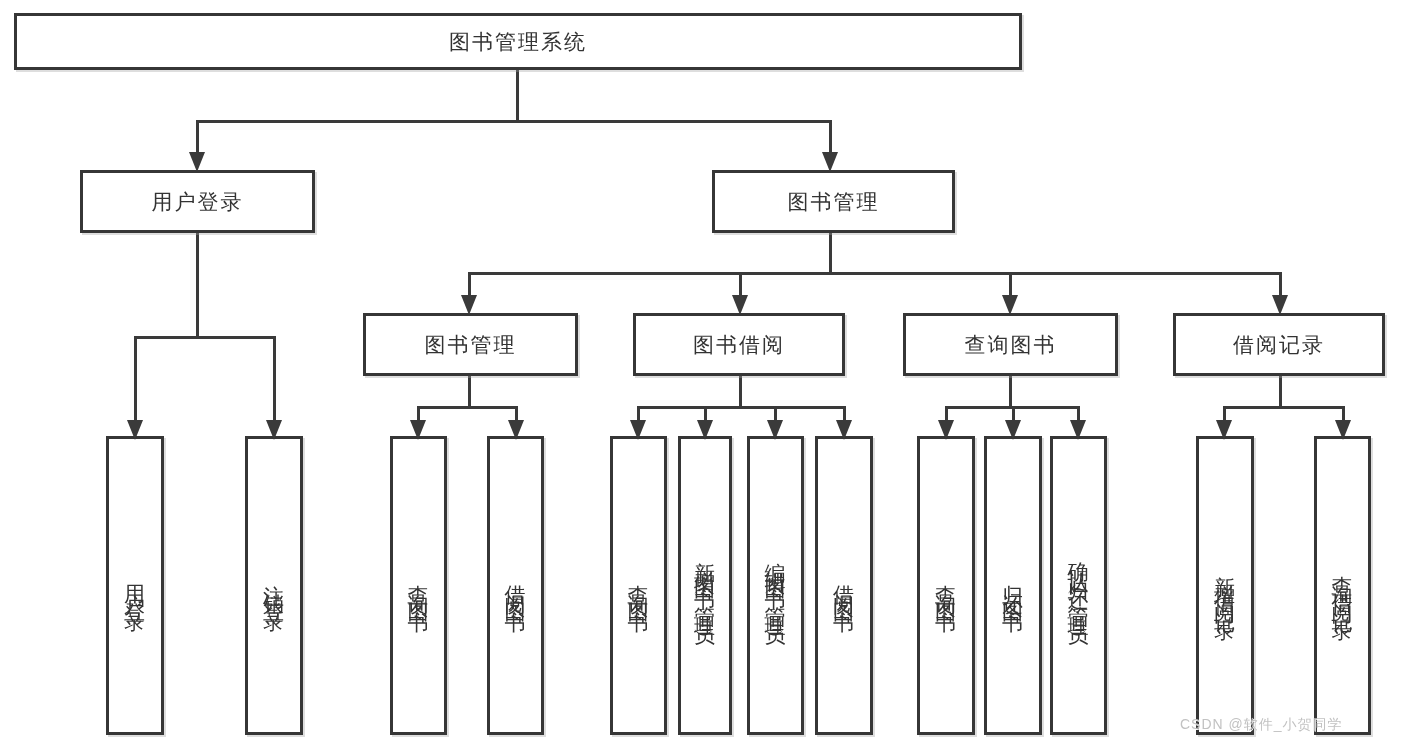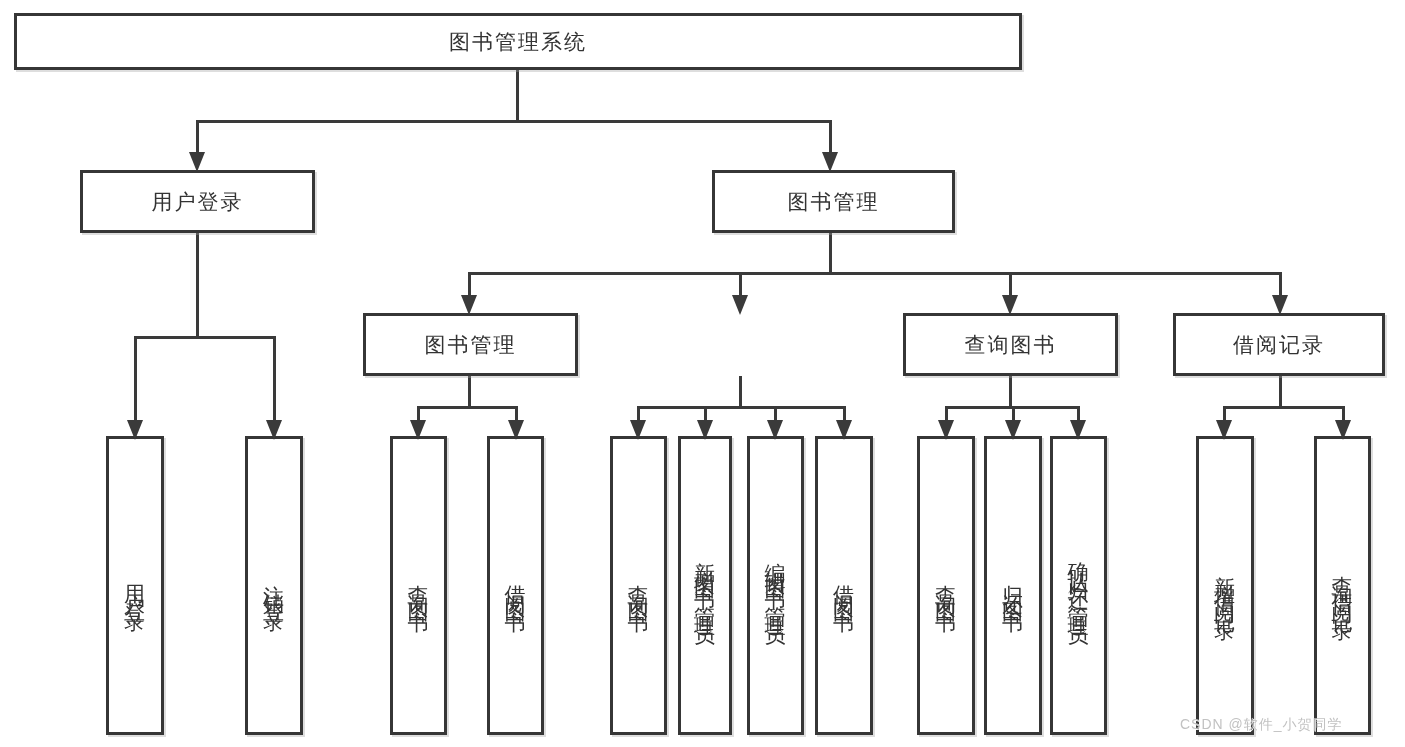--- a/index.html
+++ b/index.html
@@ -52,20 +52,23 @@
 
   <div class="box h" style="left:80px;top:170px;width:235px;height:63px;">
     <span>用户登录</span>
   </div>
   <div class="box h" style="left:712px;top:170px;width:243px;height:63px;">
     <span>图书管理</span>
   </div>
 
   <div class="box h" style="left:363px;top:313px;width:215px;height:63px;">
     <span>图书管理</span>
+  </div>
+  <div class="box h" style="left:633px;top:313px;width:212px;height:63px;">
+    <span>图书借阅</span>
   </div>
   <div class="box h" style="left:903px;top:313px;width:215px;height:63px;">
     <span>查询图书</span>
   </div>
   <div class="box h" style="left:1173px;top:313px;width:212px;height:63px;">
     <span>借阅记录</span>
   </div>
 
   <div class="box v" style="left:106px;top:436px;width:58px;height:299px;">
     <span>用户登录</span>

